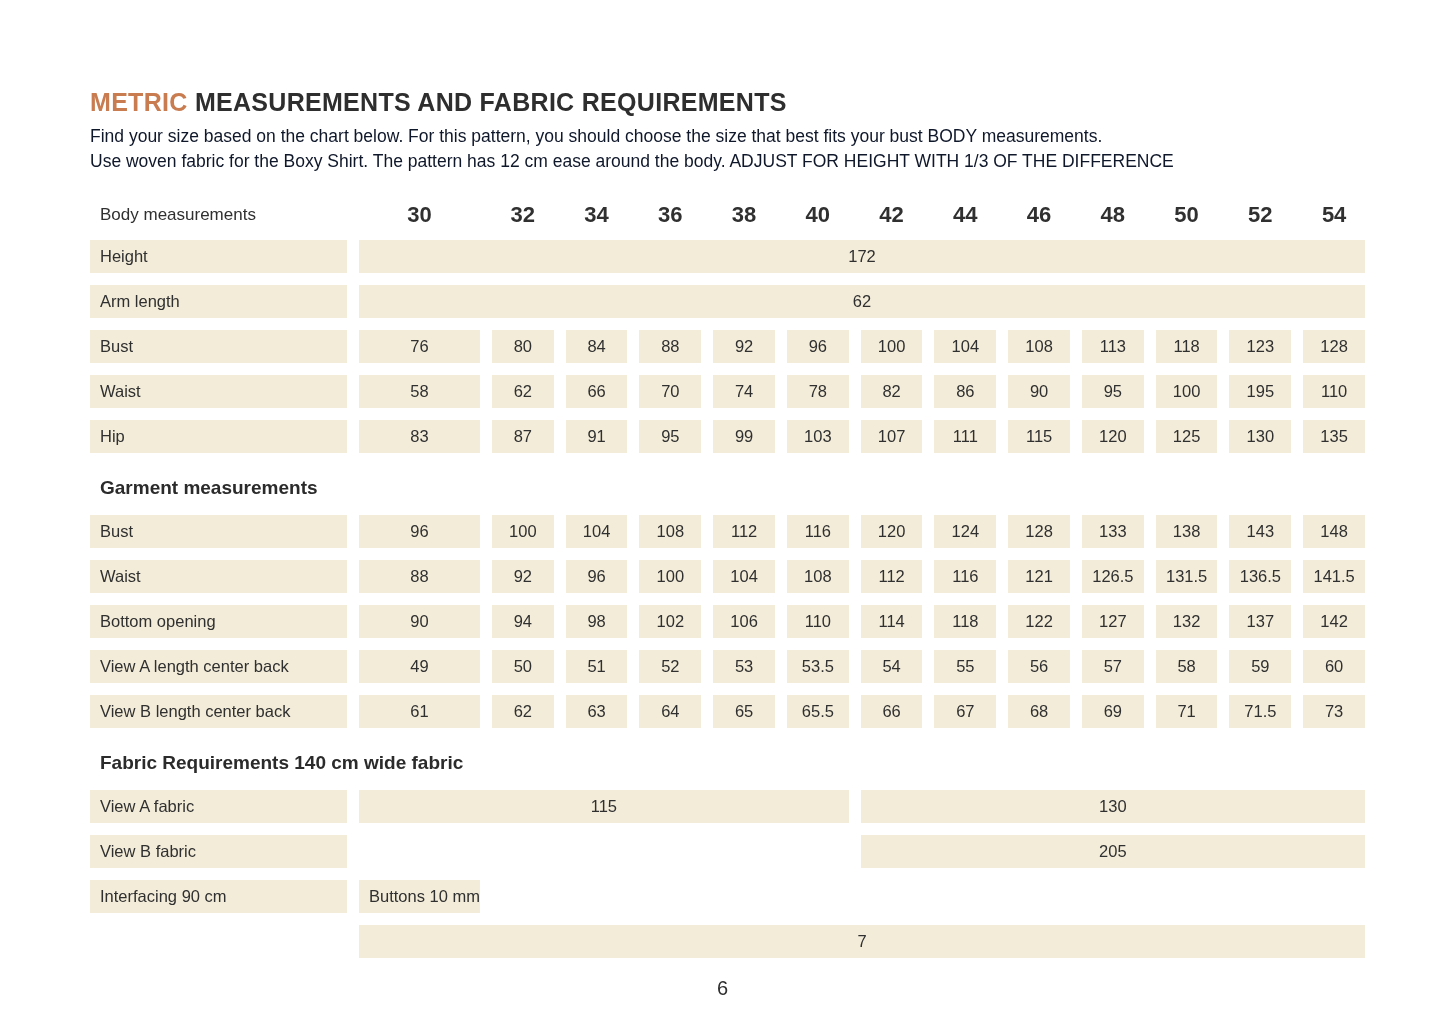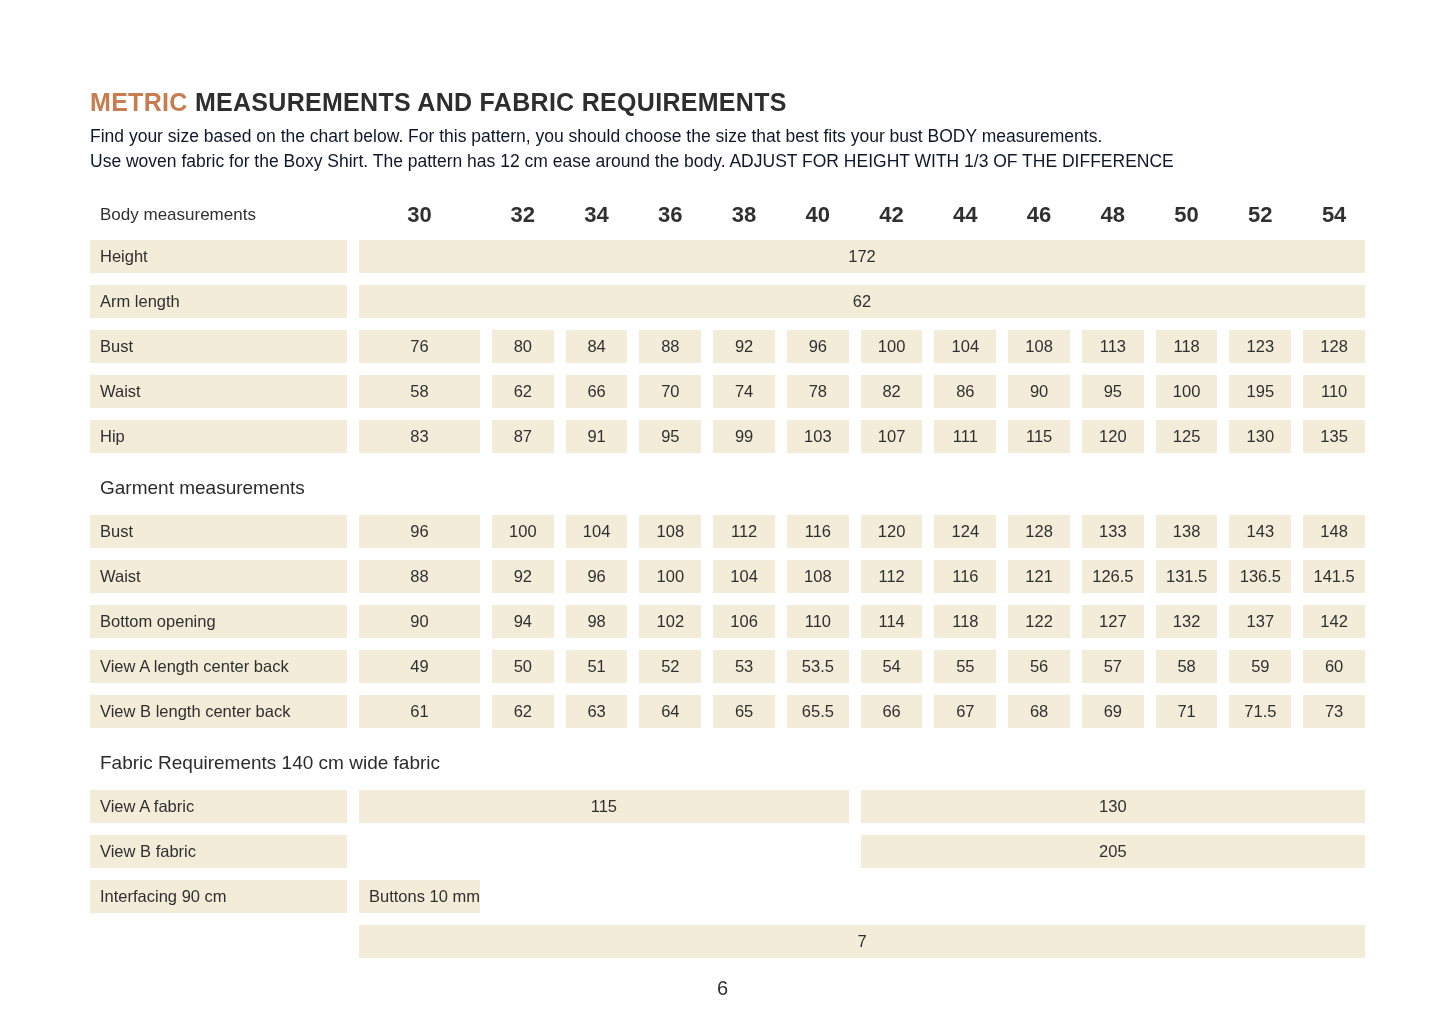--- a/index.html
+++ b/index.html
@@ -47,21 +47,21 @@
   .head-size { font-weight: bold; font-size: 22px; }
   .head-label { font-size: 17px; }
   .section-heading {
     grid-column: 1 / -1;
     background: none;
     height: 38px;
     display: flex;
     align-items: flex-end;
     padding: 0 0 4px 10px;
     font-size: 19px;
-    font-weight: normal;
+    font-weight: bold;
     color: #2b2b2b;
     white-space: nowrap;
   }
   .span-full { grid-column: 2 / -1; }
   .span-left { grid-column: 2 / span 6; }
   .span-right { grid-column: 8 / span 7; }
 
   .footer-page-number {
     position: absolute;
     bottom: 30px; left: 0; right: 0;

